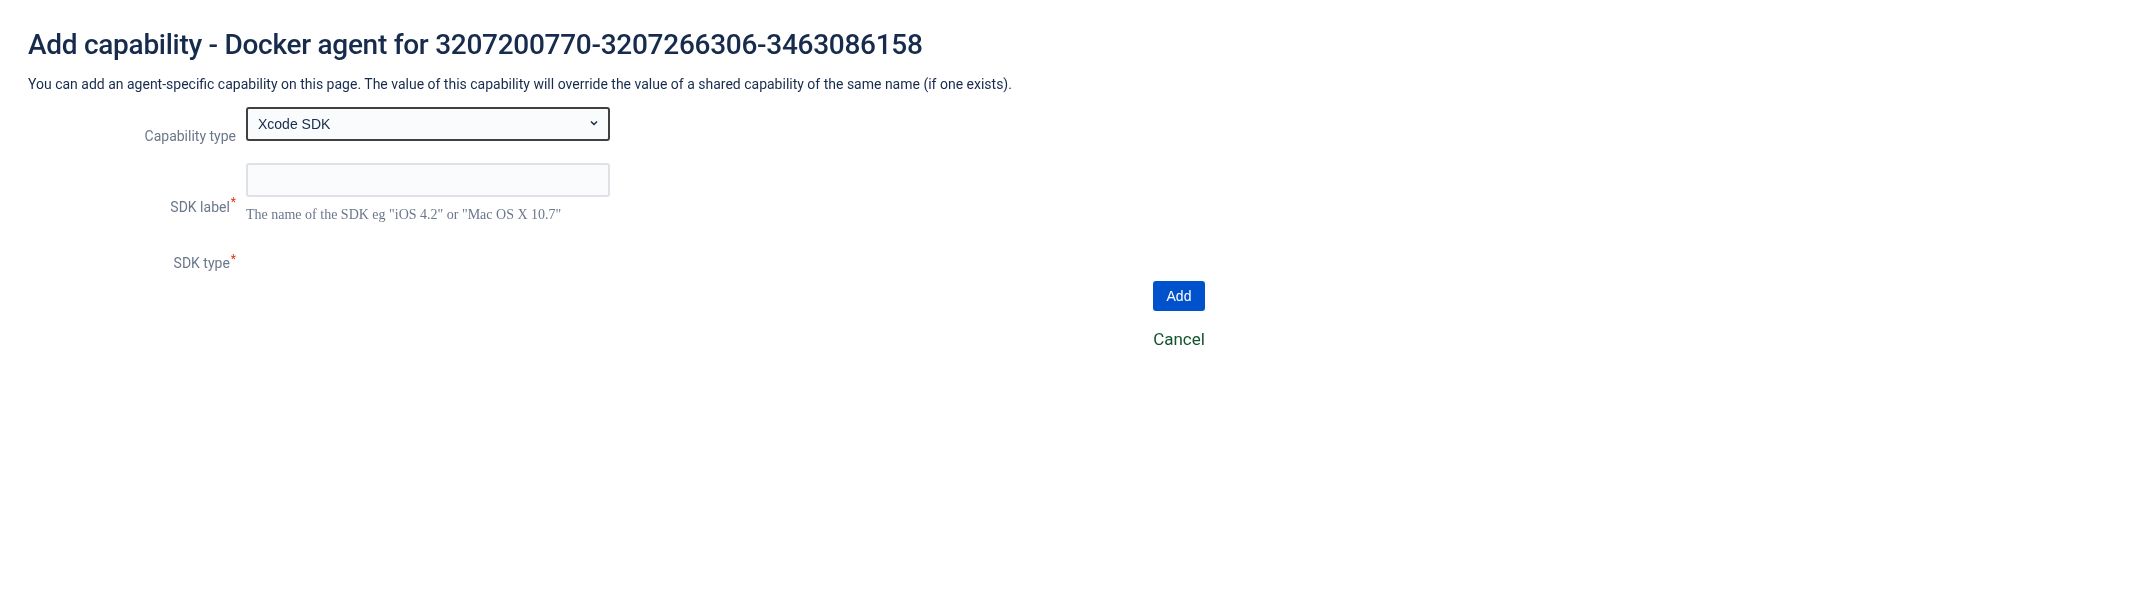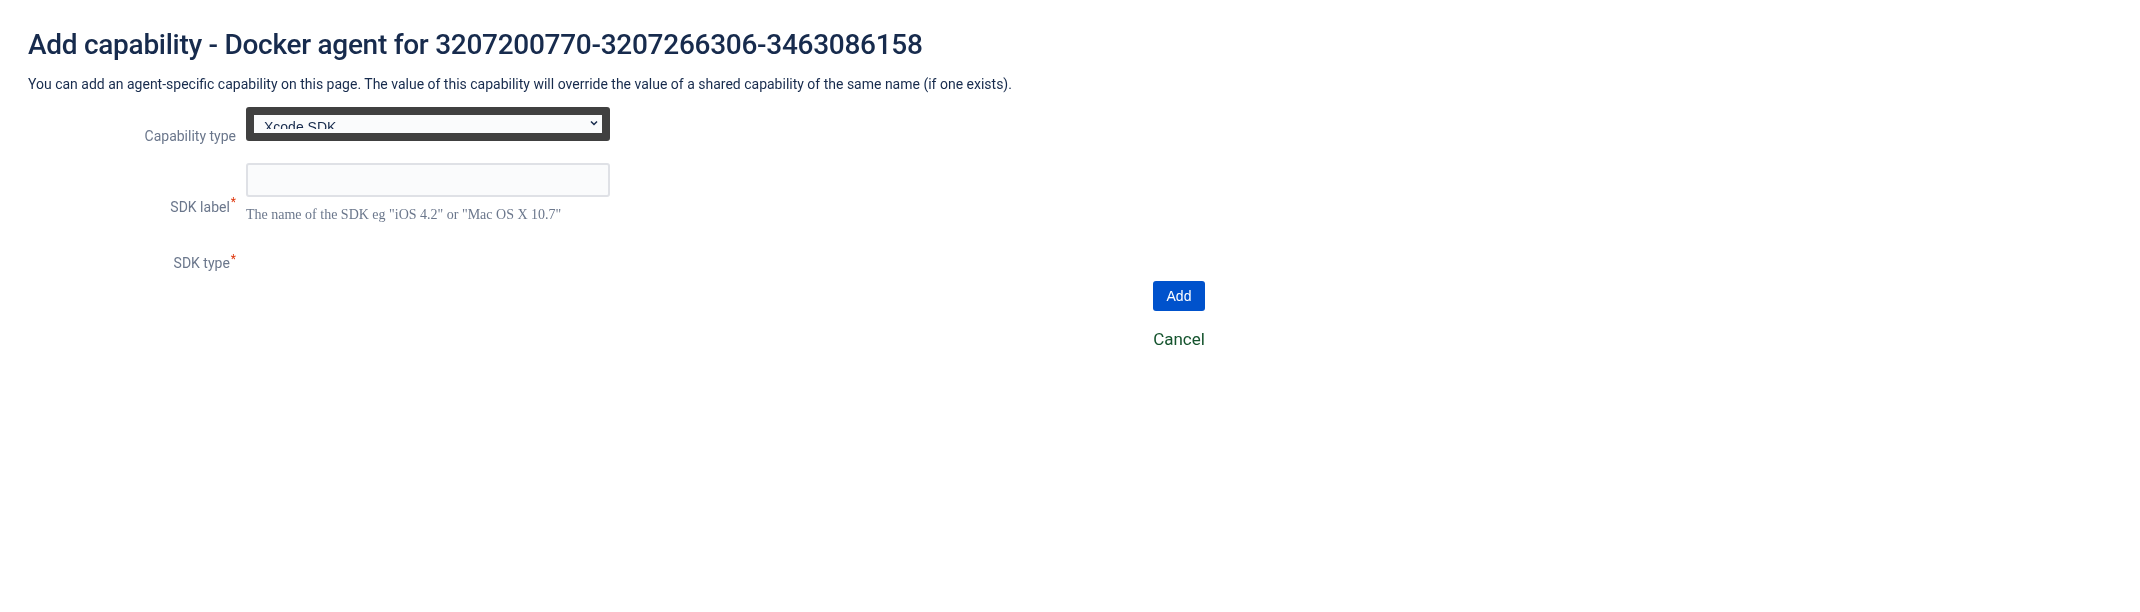--- a/index.html
+++ b/index.html
@@ -55,21 +55,21 @@
     .select-wrap {
       position: relative;
       display: inline-block;
     }
     select.form-select {
       width: 364px;
       height: 34px;
       padding: 4px 30px 4px 10px;
       font-size: 14px;
       color: #172B4D;
-      border: 8px solid #404040;
+      border: 2px solid #404040;
       border-radius: 3px;
       background: #FAFBFC;
       appearance: none;
       -webkit-appearance: none;
       -moz-appearance: none;
       outline: none;
     }
     .select-chevron {
       position: absolute;
       right: 10px;

